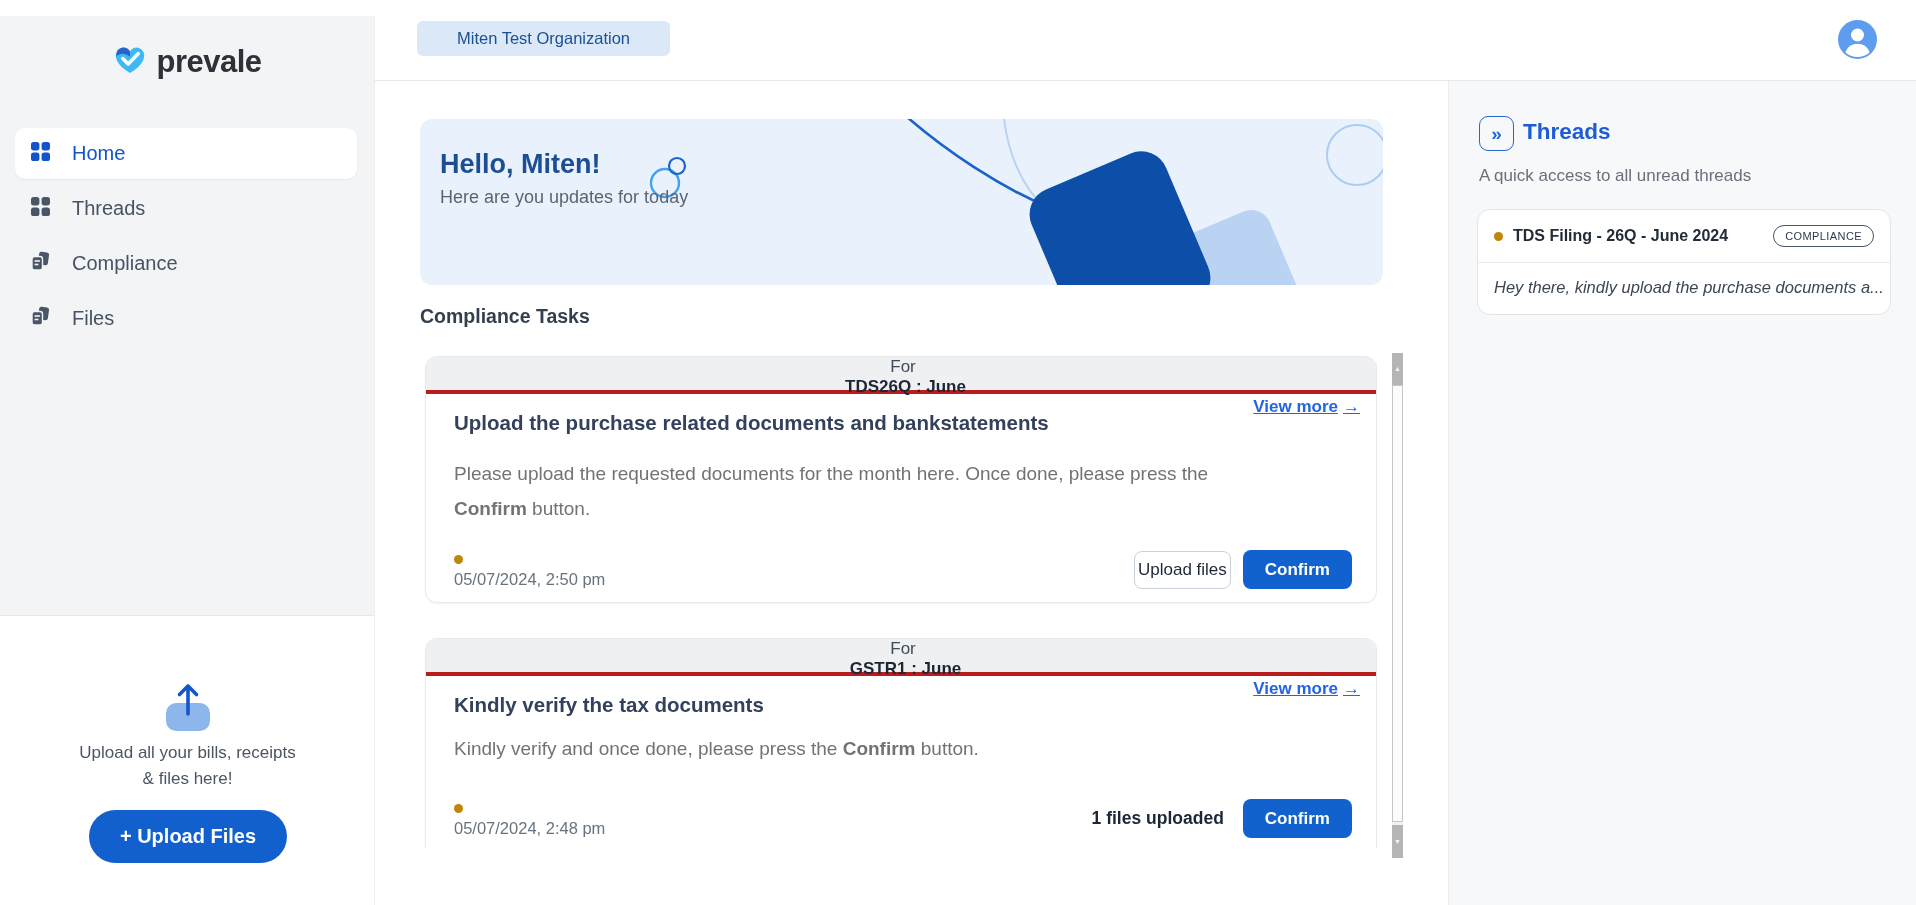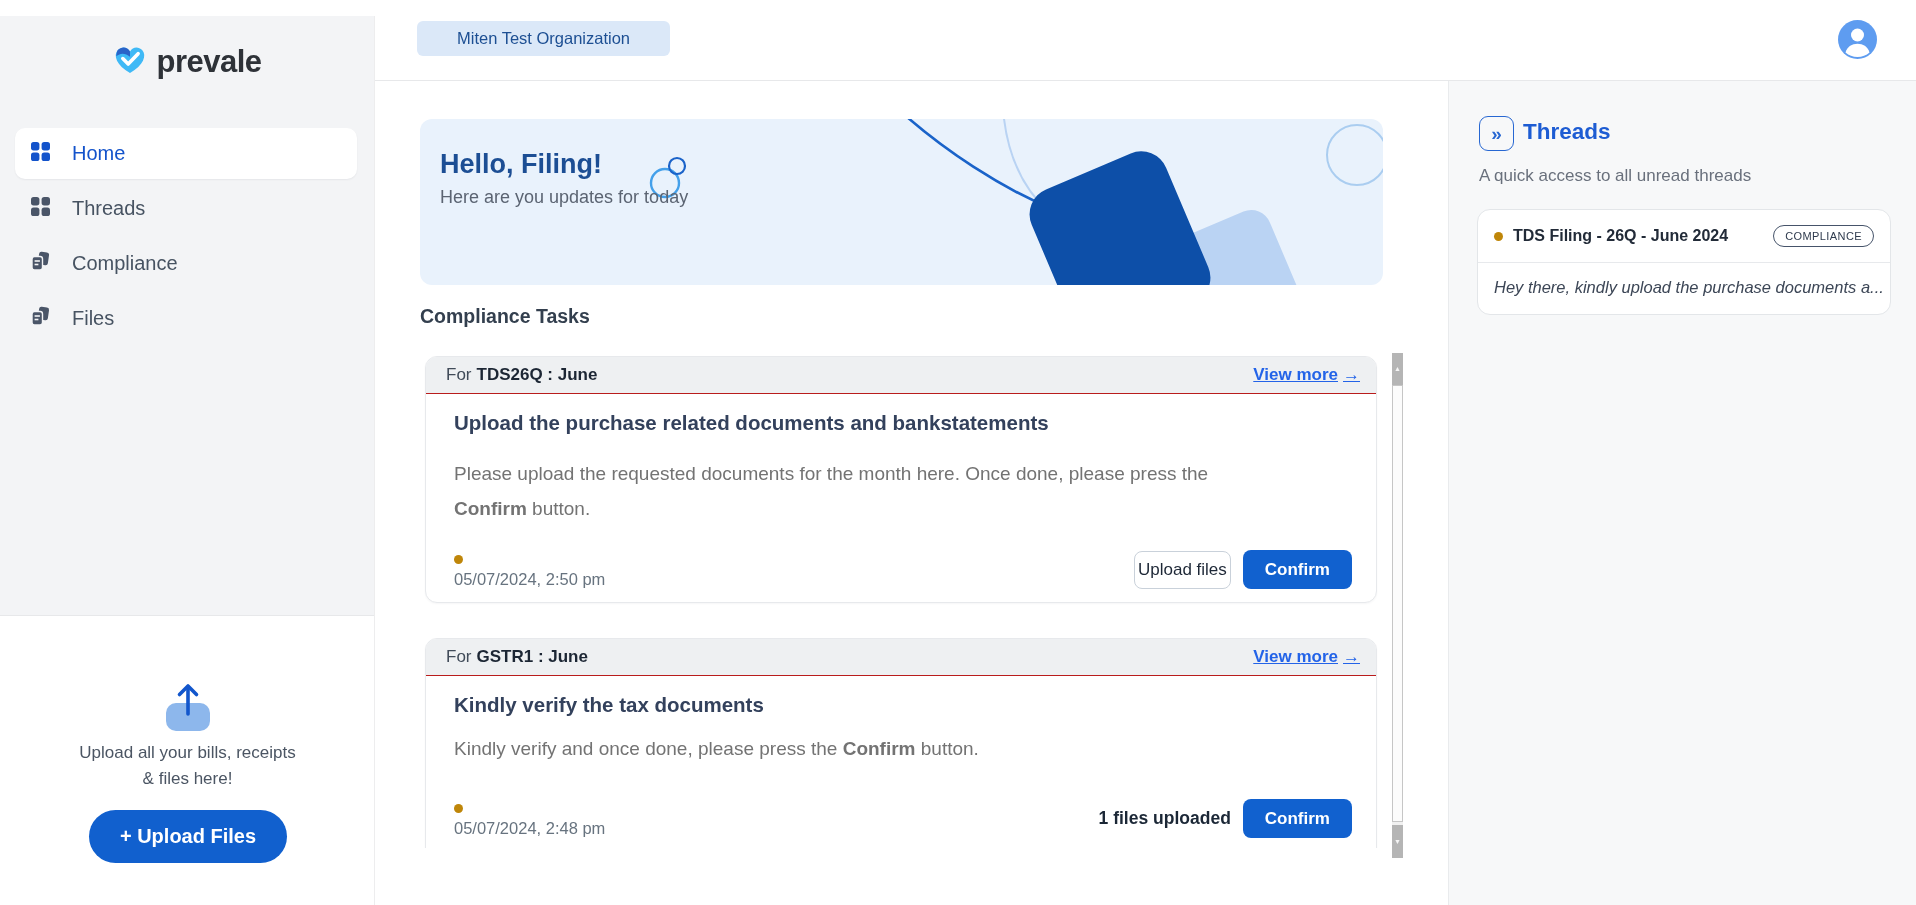--- a/index.html
+++ b/index.html
@@ -38,33 +38,33 @@
   .banner { position:absolute; left:45px; top:38px; width:963px; height:166px; background:#e9f2fc; border-radius:12px; overflow:hidden; }
   .banner-decor { position:absolute; left:0; top:0; }
   .banner-greeting { position:absolute; left:20px; top:30px; font-size:27px; font-weight:700; color:#1c4e94; }
   .banner-subtitle { position:absolute; left:20px; top:68px; font-size:18px; color:#5b6472; }
 
   .section-title { position:absolute; left:45px; top:224px; font-size:19.5px; font-weight:600; color:#333f4e; }
 
   .task-card { position:absolute; left:50px; width:952px; background:#fff; border:1px solid #e7e9ec; border-radius:12px; box-shadow:0 1px 2px rgba(16,24,40,.04); }
   .task-card.card1 { top:275px; height:247px; }
   .task-card.card2 { top:557px; height:242px; }
-  .card-head { height:37px; background:#eef0f2; border-bottom:1px solid #b91c1c; border-radius:11px 11px 0 0; display:flex; align-items:center; padding:0 16px 0 20px; font-size:17px; color:#404b59; }
+  .card-head { height:37px; background:#eef0f2; border-bottom:4px solid #b91c1c; border-radius:11px 11px 0 0; display:flex; align-items:center; padding:0 16px 0 20px; font-size:17px; color:#404b59;flex-direction:column; }
   .card-head b { color:#1c2634; margin-left:5px; }
   .view-more { margin-left:auto; background:none; border:none; font-family:inherit; font-size:17px; font-weight:700; color:#2363e8; text-decoration:underline; cursor:pointer; display:flex; align-items:center; gap:5px; }
   .view-more .arr { text-decoration:none; }
   .card-title { margin:17px 28px 0; font-size:20.5px; font-weight:700; color:#33415c; }
   .card-body { margin:21px 28px 0; font-size:19px; line-height:35px; color:#737373; }
   .card-footer { position:absolute; left:28px; right:24px; bottom:13px; display:flex; align-items:flex-end; justify-content:space-between; }
   .stamp-block .dot { width:9px; height:9px; border-radius:50%; background:#bf8609; margin-bottom:6px; }
   .stamp { font-size:16.5px; color:#67737f; }
   .btn-row { display:flex; align-items:center; gap:12px; }
   .btn-outline { height:38px; padding:0 3px; background:#fff; border:1px solid #c9d1da; border-radius:8px; font-family:inherit; font-size:17px; font-weight:500; color:#1d2736; cursor:pointer; }
   .btn-primary { height:39px; padding:0 22px; background:#1161cf; border:none; border-radius:8px; font-family:inherit; font-size:17px; font-weight:700; color:#ffffff; cursor:pointer; }
-  .files-uploaded { font-size:17.5px; font-weight:700; color:#1b2736; }
+  .files-uploaded { font-size:17.5px; font-weight:700; color:#1b2736; margin-right:7px; }
 
   
   .scrollbar { position:absolute; left:1392px; top:353px; width:11px; height:505px; background:#f1f1f1; }
   .sb-btn { position:absolute; left:0; width:11px; height:32px; background:#b5b5b5; border:none; color:#f5f5f5; font-size:7px; line-height:32px; text-align:center; padding:0; cursor:pointer; }
   .sb-btn.up { top:0; }
   .sb-btn.down { bottom:0; height:33px; line-height:33px; }
   .sb-thumb { position:absolute; left:0; top:32px; width:11px; height:437px; background:#fcfcfc; border:1px solid #c6c6c6; cursor:pointer; }
 
   
   .right-panel { position:absolute; left:1448px; top:81px; width:468px; height:824px; background:#f7f8f9; border-left:1px solid #e9ebed; }
@@ -175,21 +175,21 @@
   <div class="banner">
     <svg class="banner-decor" width="963" height="166" viewBox="0 0 963 166">
       <circle cx="937" cy="36" r="30" fill="none" stroke="#aacdf0" stroke-width="2"></circle>
       <circle cx="245" cy="64" r="14" fill="none" stroke="#44a0ea" stroke-width="2.4"></circle>
       <circle cx="257" cy="47" r="8" fill="none" stroke="#1b63c9" stroke-width="2.2"></circle>
       <path d="M478 -10 C 520 28 580 70 648 97" fill="none" stroke="#1a63c9" stroke-width="2.6"></path>
       <path d="M583 -10 C 587 40 605 72 630 94" fill="none" stroke="#b9d3f3" stroke-width="2"></path>
       <rect x="762" y="101" width="106" height="112" rx="20" fill="#bad3f3" transform="rotate(-23 815 157)"></rect>
       <rect x="627" y="46" width="146" height="162" rx="27" fill="#0d4fa8" transform="rotate(-23 700 127)"></rect>
     </svg>
-    <div class="banner-greeting">Hello, Filing!</div>
+    <div class="banner-greeting">Hello, Miten!</div>
     <div class="banner-subtitle">Here are you updates for today</div>
   </div>
 
   <div class="section-title">Compliance Tasks</div>
 
   <div class="task-card card1">
     <div class="card-head">
       <span>For</span>
       <b>TDS26Q : June</b>
       <button class="view-more">

